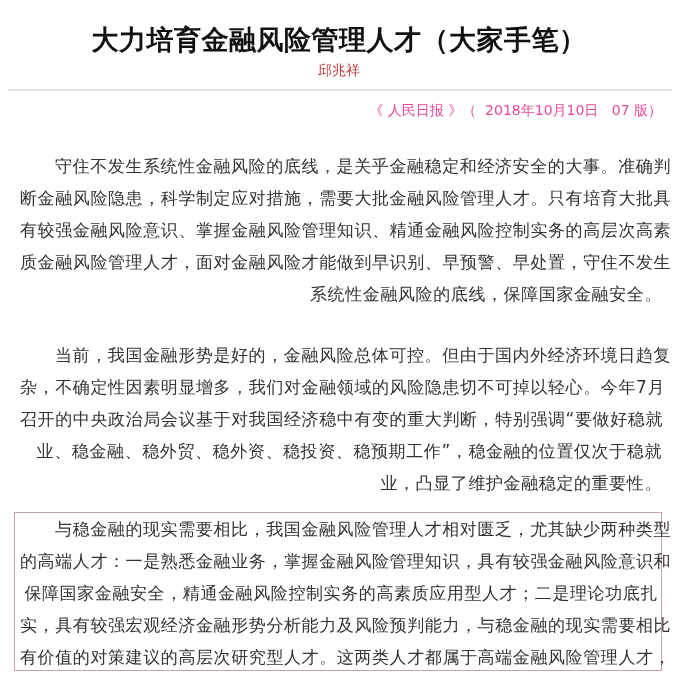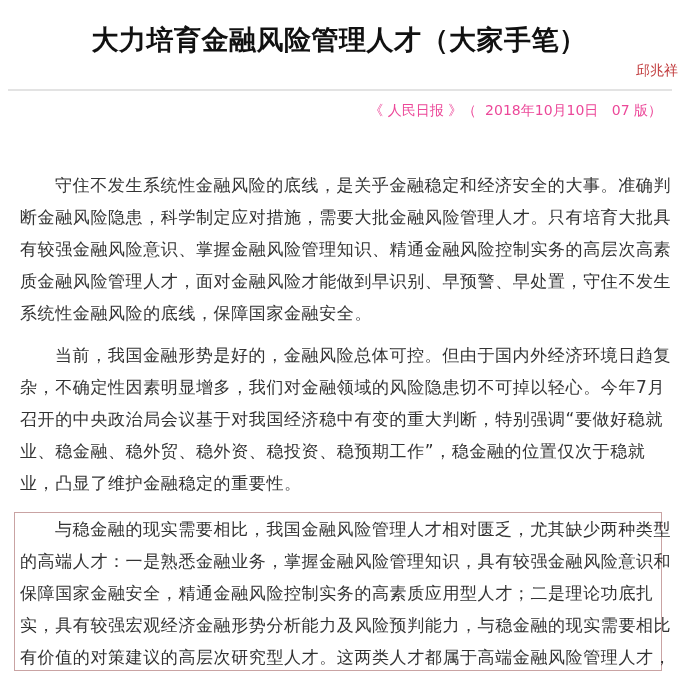--- a/index.html
+++ b/index.html
@@ -26,21 +26,21 @@
       color: #111111;
       letter-spacing: 0.5px;
       line-height: 36px;
       font-family: Liberation Serif, serif;
     }
     .author {
       position: absolute;
       left: 0;
       top: 60px;
       width: 678px;
-      text-align: right;
+      text-align: center;
       font-size: 14px;
       color: #c0393b;
       line-height: 20px;
     }
     .separator {
       position: absolute;
       left: 8px;
       top: 89px;
       width: 664px;
       height: 2px;
@@ -59,29 +59,30 @@
       position: absolute;
       left: 20px;
       width: 642px;
     }
     .line {
       height: 32px;
       line-height: 32px;
       font-size: 17px;
       white-space: nowrap;
       letter-spacing: 0.6px;
+      text-align: right;
     }
     .line.indent {
       padding-left: 35px;
     }
     .line.justify {
       text-align: justify;
       text-align-last: justify;
     }
-    #p1 { top: 169px; }
+    #p1 { top: 150px; }
     #p2 { top: 339px; }
     .highlight-box {
       position: absolute;
       left: 14px;
       top: 512px;
       width: 648px;
       height: 159px;
       border: 1px solid #c9a3a3;
       box-sizing: border-box;
     }

